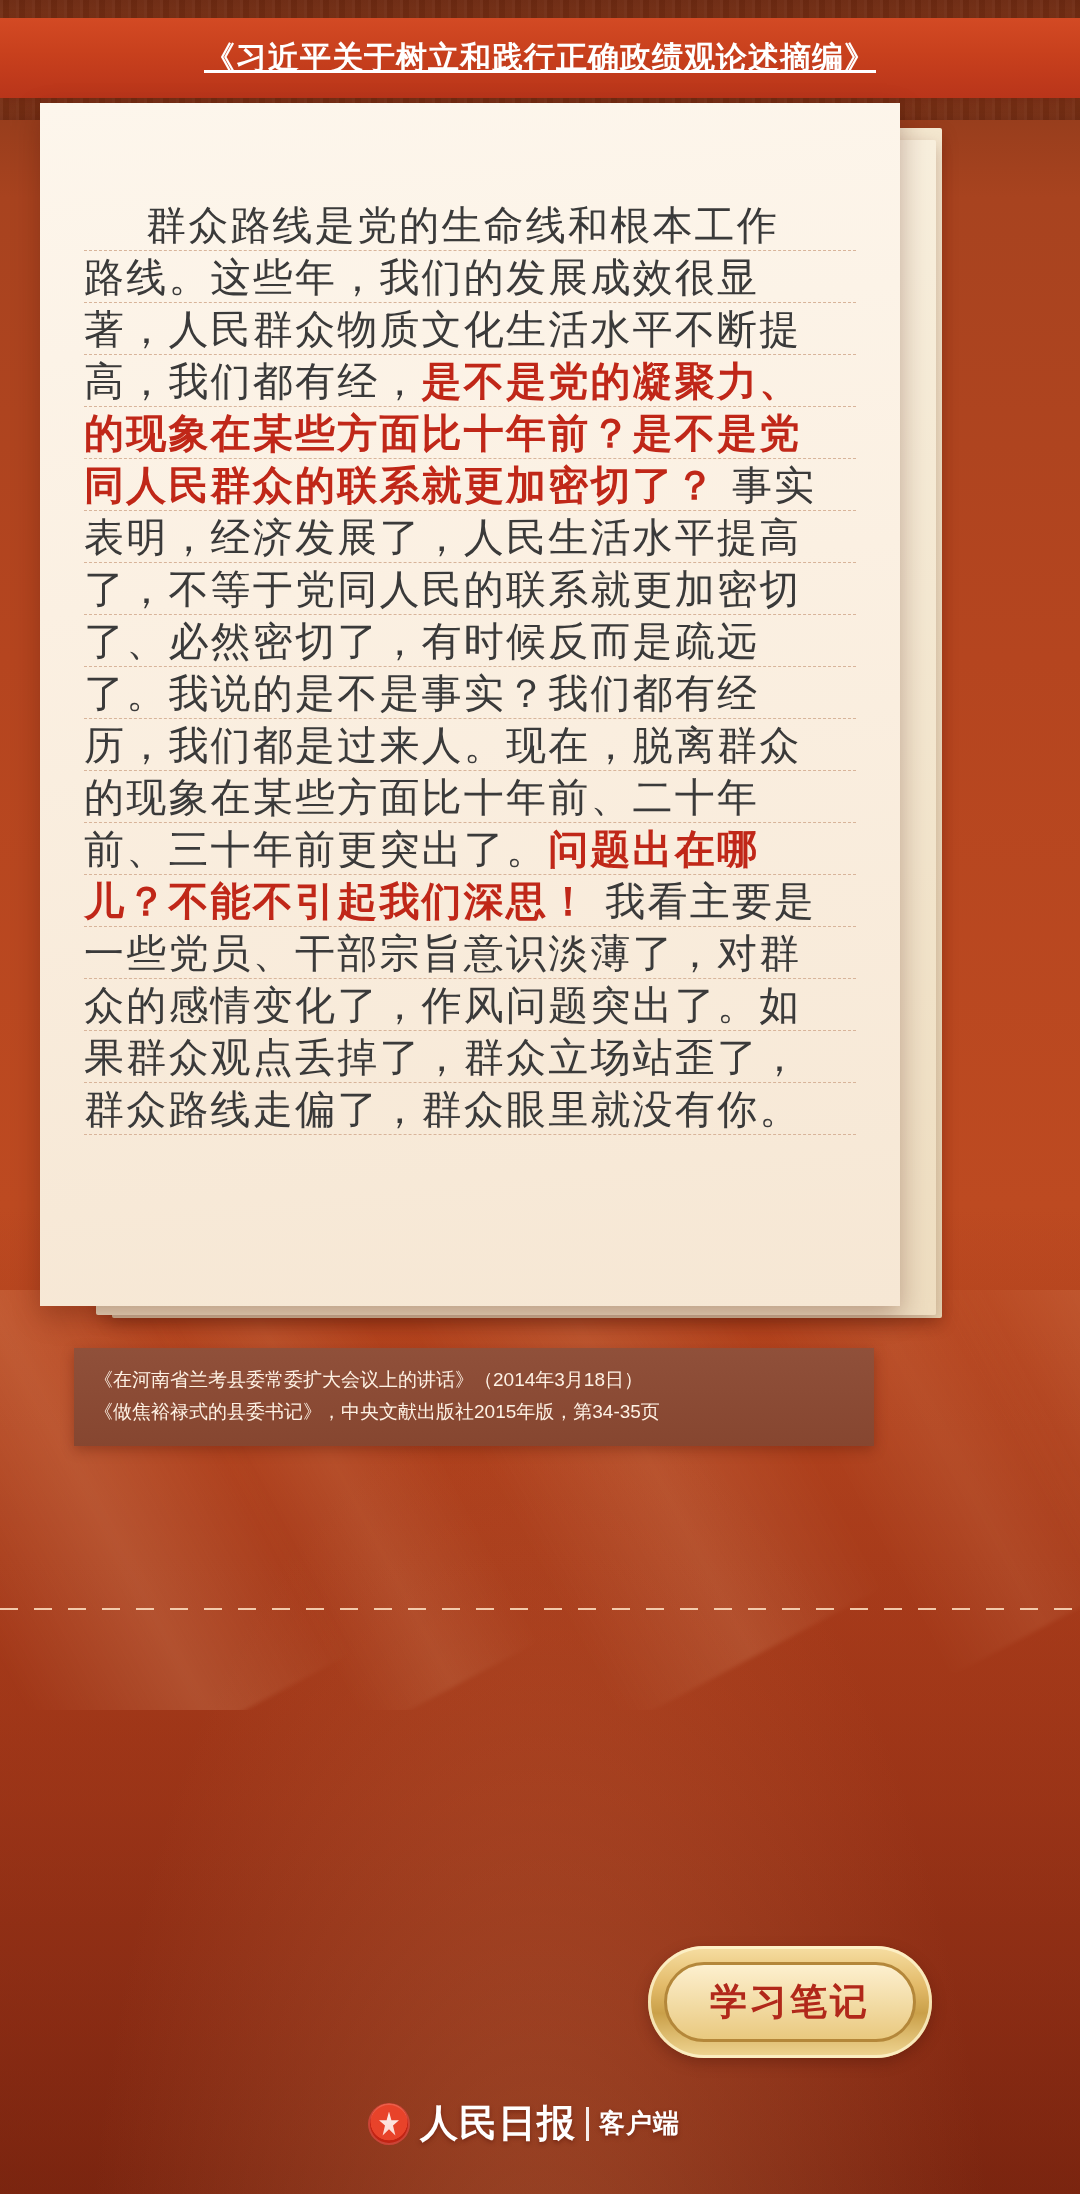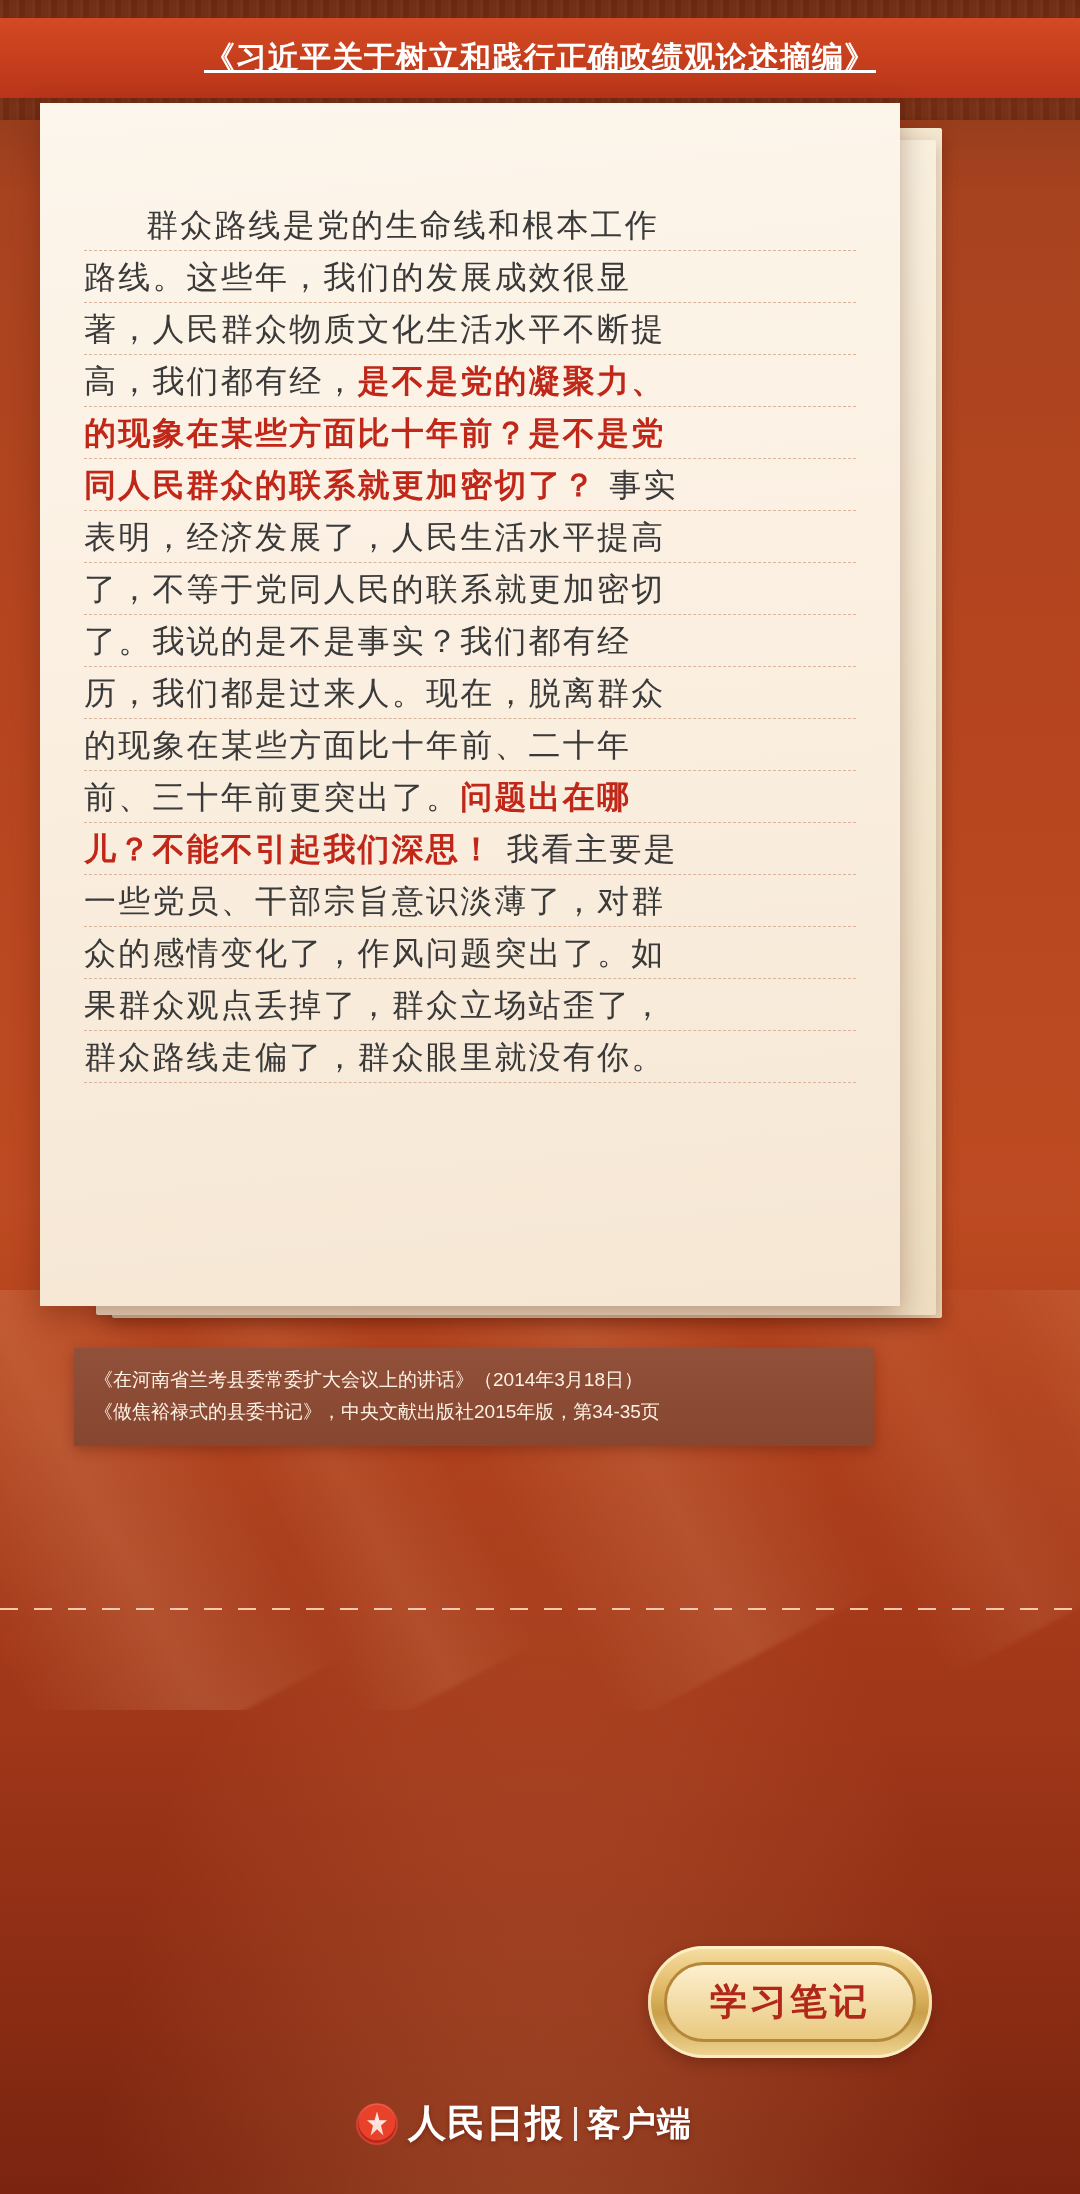--- a/index.html
+++ b/index.html
@@ -103,21 +103,21 @@
   .quote {
     position:absolute;
     left:44px; top:96px; width:772px;
   }
   .line {
     position:relative;
     height:52px;
     line-height:52px;
     border-bottom:1px dashed #d8b49a;
     font-family:"DejaVu Serif", serif;
-    font-size:32px;
+    font-size:40px;
     letter-spacing:2.2px;
     color:#3a3a3a;
     white-space:nowrap;
     overflow:visible;
   }
   .line.indent { text-indent:62px; }
   .hl { color:#c02718; font-weight:bold; }
 
   
   .source {
@@ -187,21 +187,21 @@
   .footer-rmrb {
     font-family:"DejaVu Serif", serif;
     font-size:38px; font-weight:bold; color:#ffffff; letter-spacing:1px;
     text-shadow:0 2px 4px rgba(90,20,8,.5);
   }
   .footer-sep {
     width:3px; height:34px; background:#ffffff; opacity:.9;
   }
   .footer-app {
     font-family:Liberation Mono, monospace;
-    font-size:34px; font-weight:bold; color:#ffffff; letter-spacing:1px;
+    font-size:26px; font-weight:bold; color:#ffffff; letter-spacing:1px;
     text-shadow:0 2px 4px rgba(90,20,8,.5);
   }
 </style>
 </head>
 <body>
 
 <div class="bg-wood"></div>
 <div class="ribbons">
   <span></span>
   <span></span>
@@ -220,20 +220,21 @@
 <div class="sheet-main">
   <div class="quote" id="quote-body">
       <div class="line indent"><span>群众路线是党的生命线和根本工作</span></div>
       <div class="line"><span>路线。这些年，我们的发展成效很显</span></div>
       <div class="line"><span>著，人民群众物质文化生活水平不断提</span></div>
       <div class="line"><span>高，我们都有经，</span><span class="hl">是不是党的凝聚力、</span></div>
       <div class="line"><span class="hl">的现象在某些方面比十年前？是不是党</span></div>
       <div class="line"><span class="hl">同人民群众的联系就更加密切了？</span><span> 事实</span></div>
       <div class="line"><span>表明，经济发展了，人民生活水平提高</span></div>
       <div class="line"><span>了，不等于党同人民的联系就更加密切</span></div>
+      <div class="line"><span>了、必然密切了，有时候反而是疏远</span></div>
       <div class="line"><span>了。我说的是不是事实？我们都有经</span></div>
       <div class="line"><span>历，我们都是过来人。现在，脱离群众</span></div>
       <div class="line"><span>的现象在某些方面比十年前、二十年</span></div>
       <div class="line"><span>前、三十年前更突出了。</span><span class="hl">问题出在哪</span></div>
       <div class="line"><span class="hl">儿？不能不引起我们深思！</span><span> 我看主要是</span></div>
       <div class="line"><span>一些党员、干部宗旨意识淡薄了，对群</span></div>
       <div class="line"><span>众的感情变化了，作风问题突出了。如</span></div>
       <div class="line"><span>果群众观点丢掉了，群众立场站歪了，</span></div>
       <div class="line"><span>群众路线走偏了，群众眼里就没有你。</span></div>
     </div>

